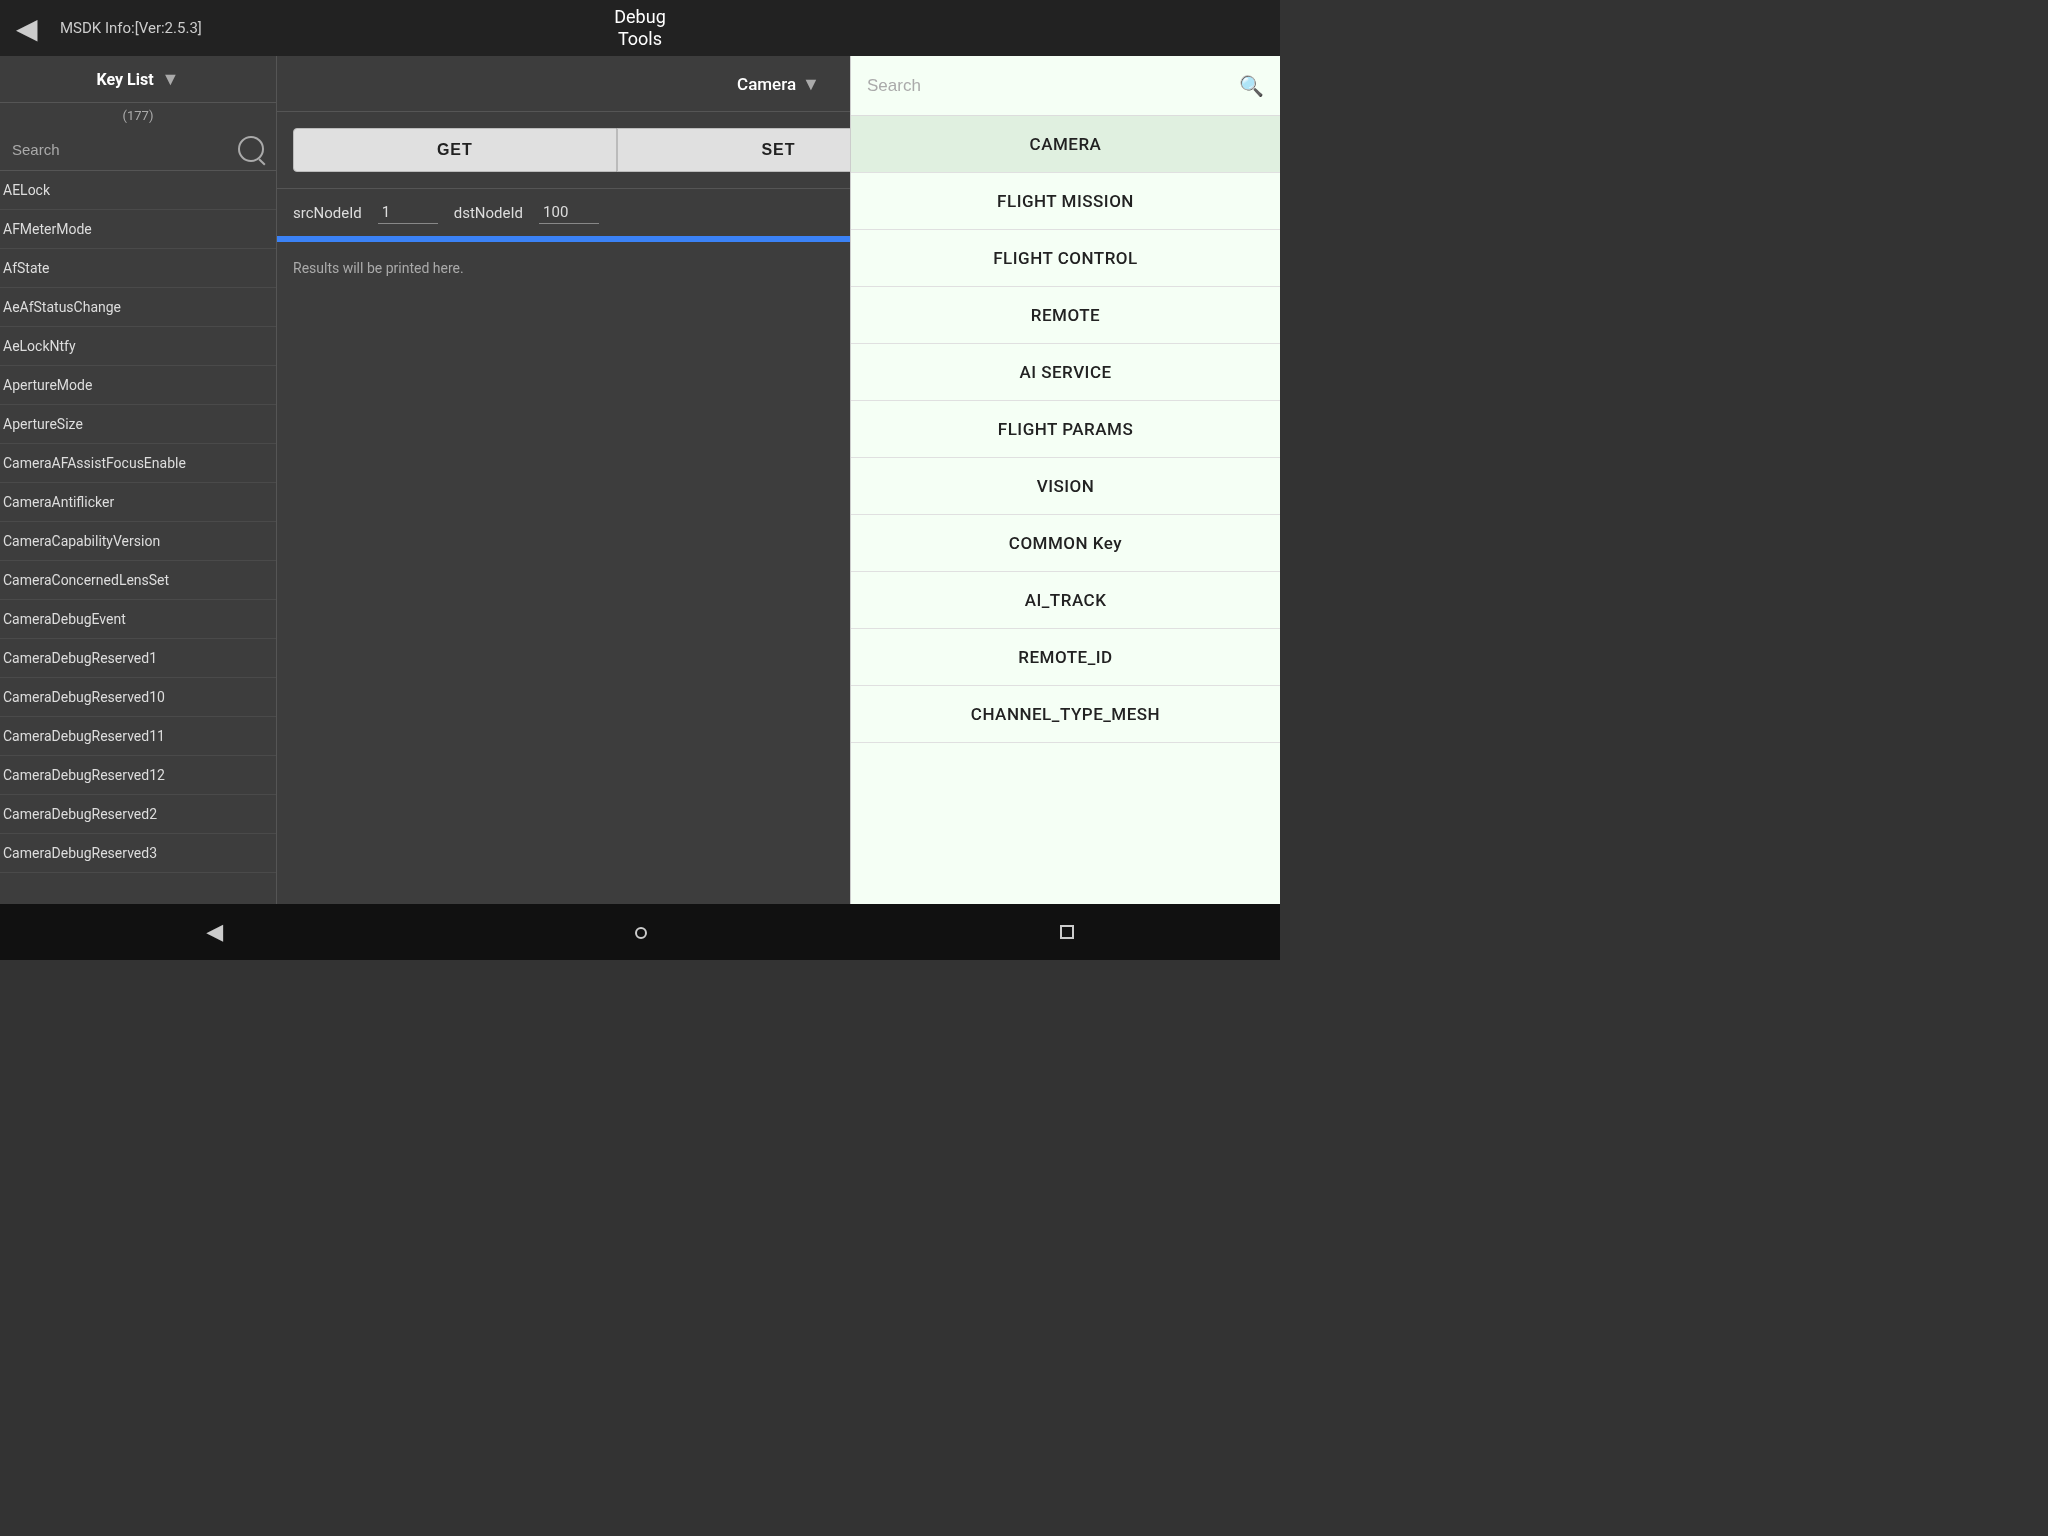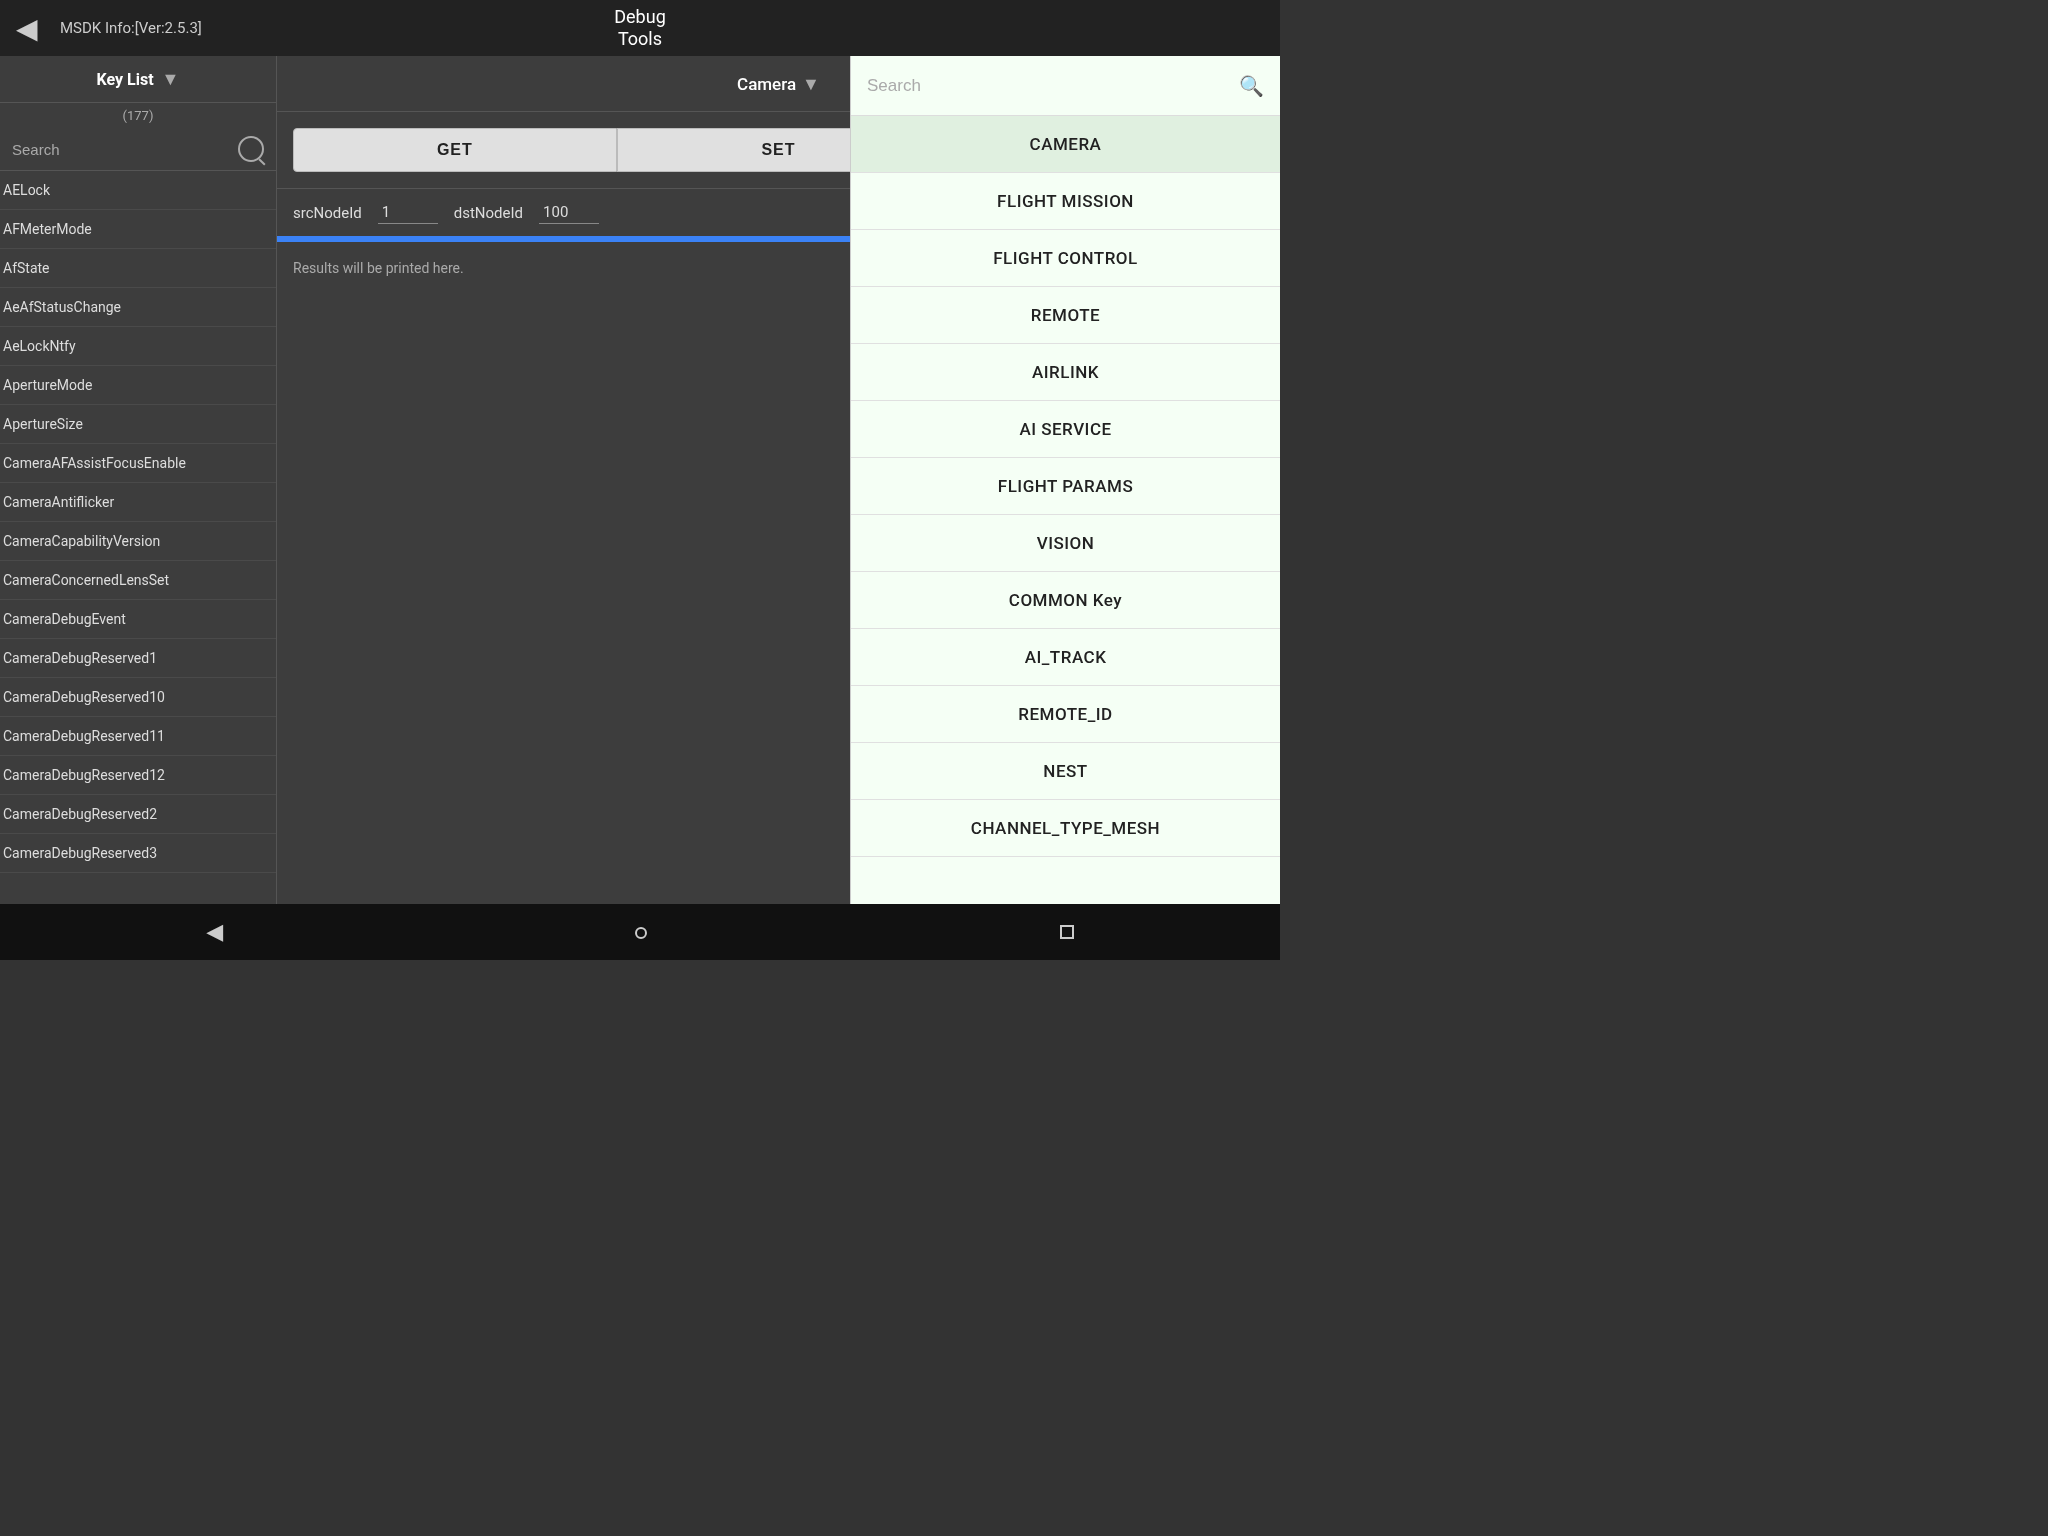--- a/index.html
+++ b/index.html
@@ -356,28 +356,26 @@
   <div class="right-panel">
     <div class="right-search-box">
       <input class="right-search-input" type="text" placeholder="Search" style="">
       <span class="right-search-icon">🔍</span>
     </div>
     <div class="category-list" id="category-list">
     <div class="category-item selected">CAMERA</div>
         <div class="category-item">FLIGHT MISSION</div>
         <div class="category-item">FLIGHT CONTROL</div>
         <div class="category-item">REMOTE</div>
-        <div class="category-item">AIRLINK</div>
         <div class="category-item">AI SERVICE</div>
         <div class="category-item">FLIGHT PARAMS</div>
         <div class="category-item">VISION</div>
         <div class="category-item">COMMON Key</div>
         <div class="category-item">AI_TRACK</div>
         <div class="category-item">REMOTE_ID</div>
-        <div class="category-item">NEST</div>
         <div class="category-item">CHANNEL_TYPE_MESH</div>
       </div>
   </div>
 
 </div>
 
 <div class="bottom-nav">
   <button class="nav-btn">◀</button>
   <button class="nav-btn">
     <span class="nav-btn-circle"></span>

